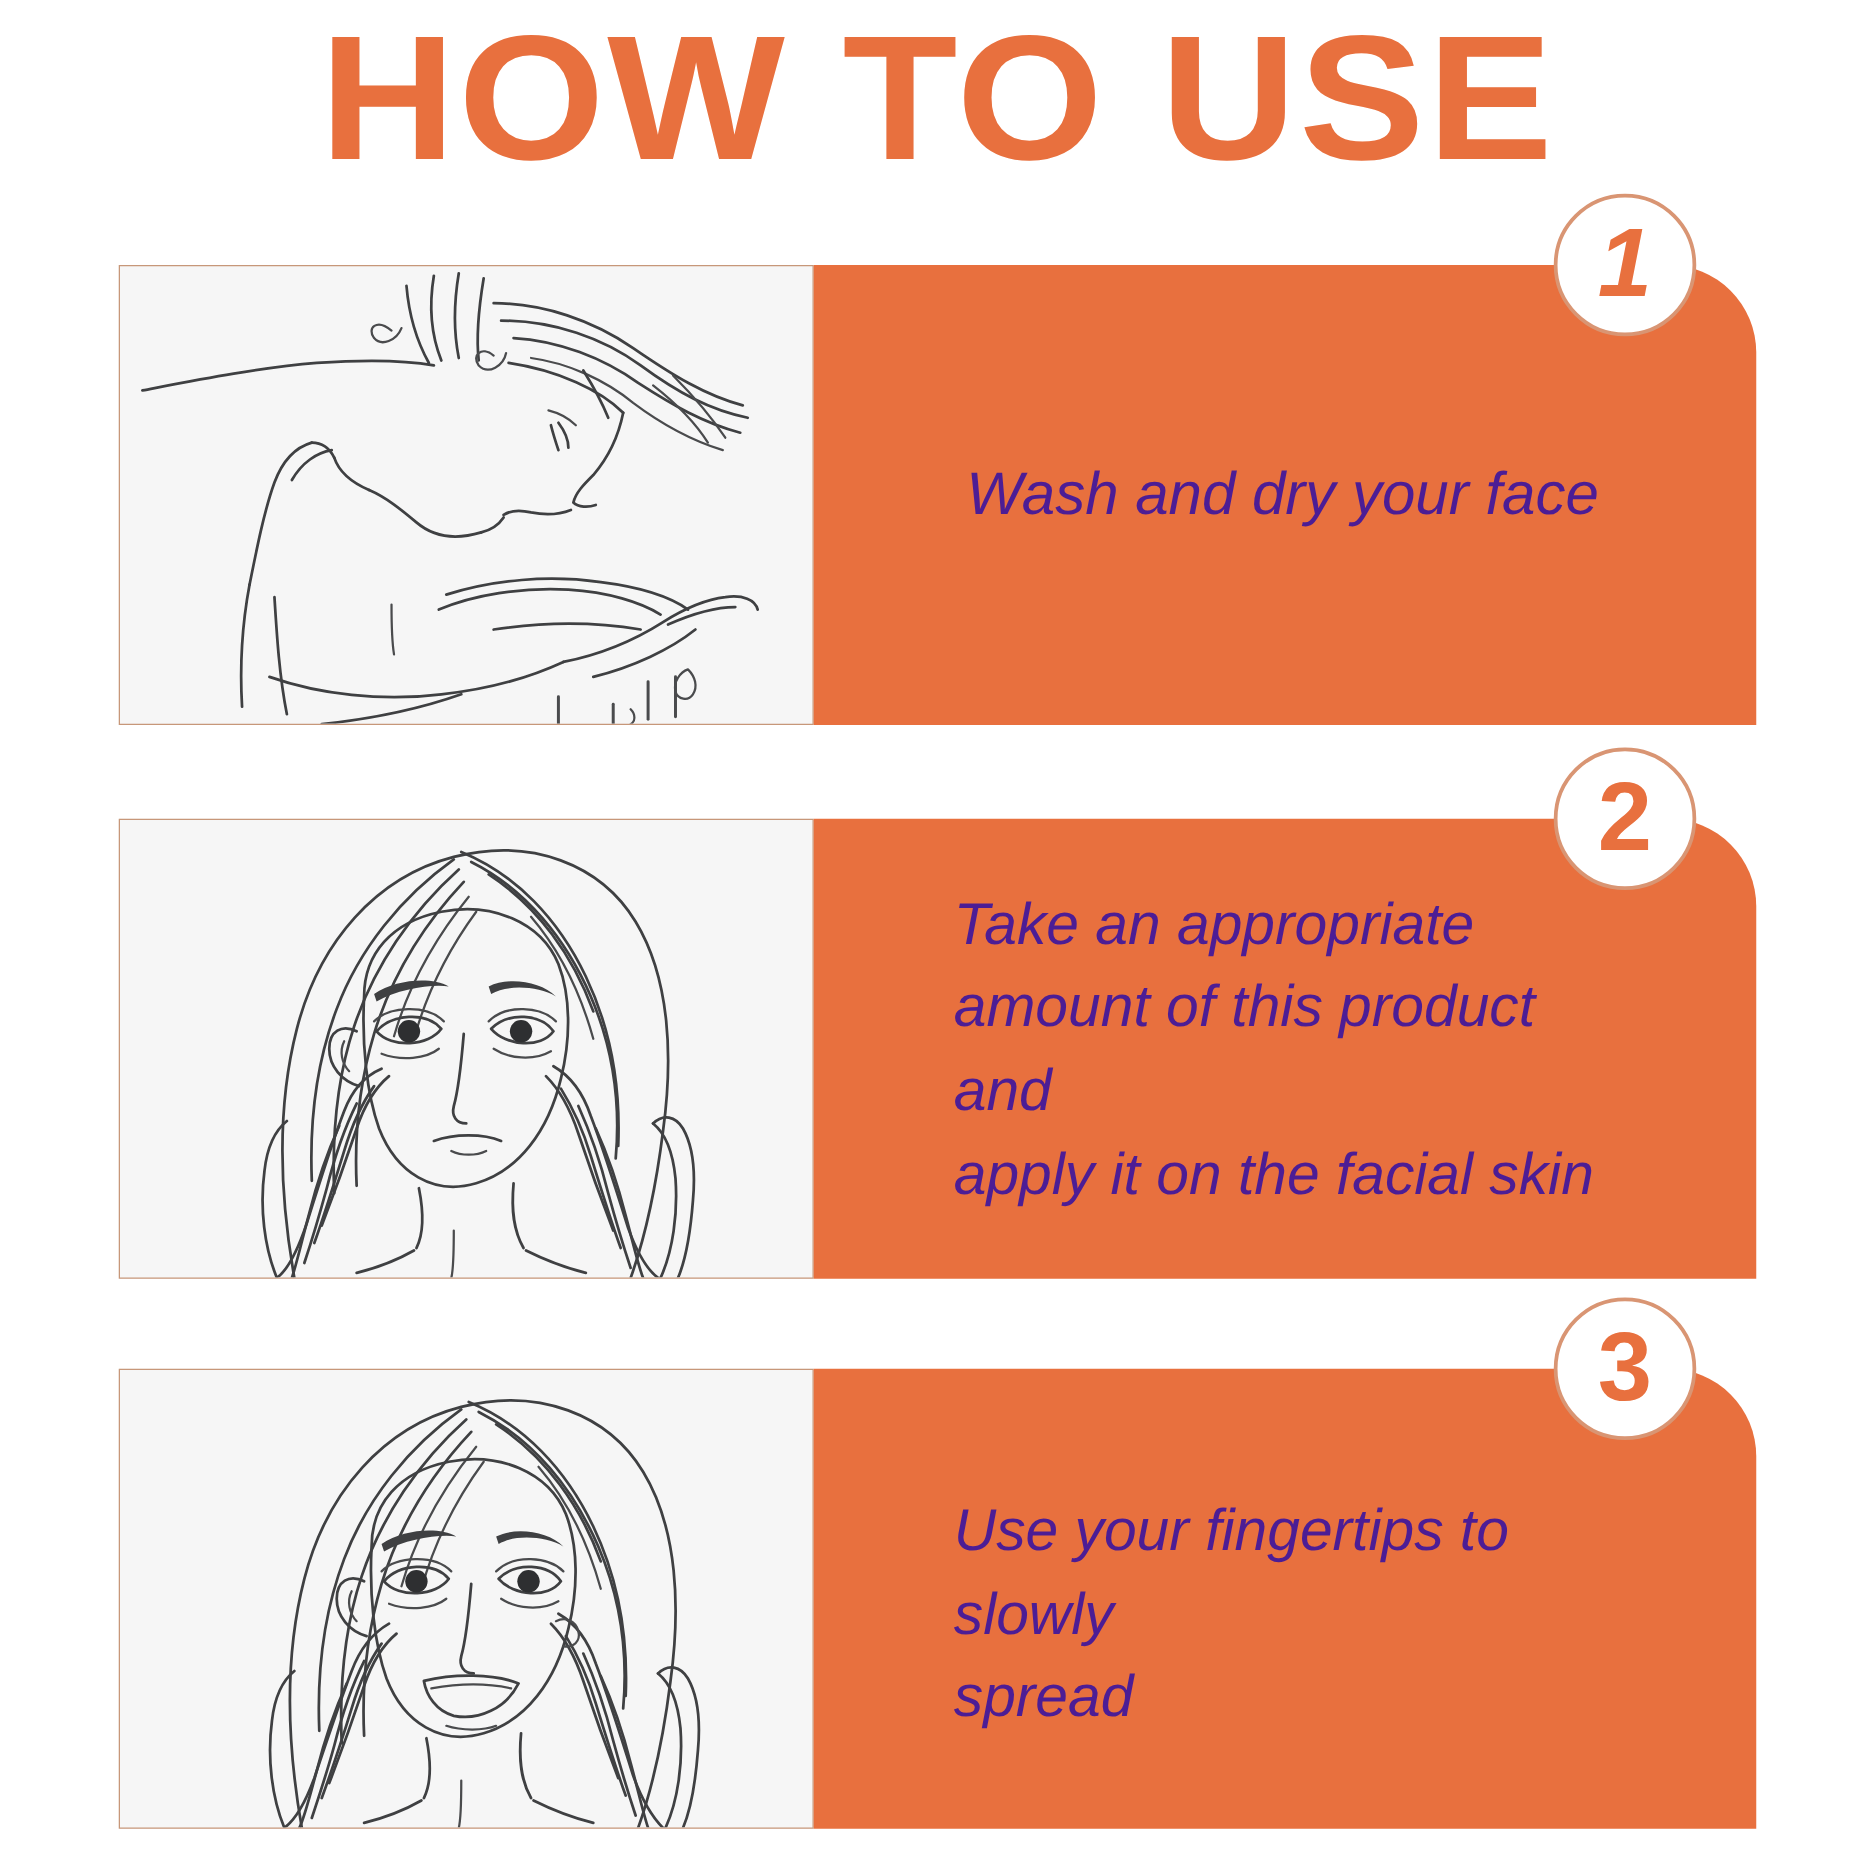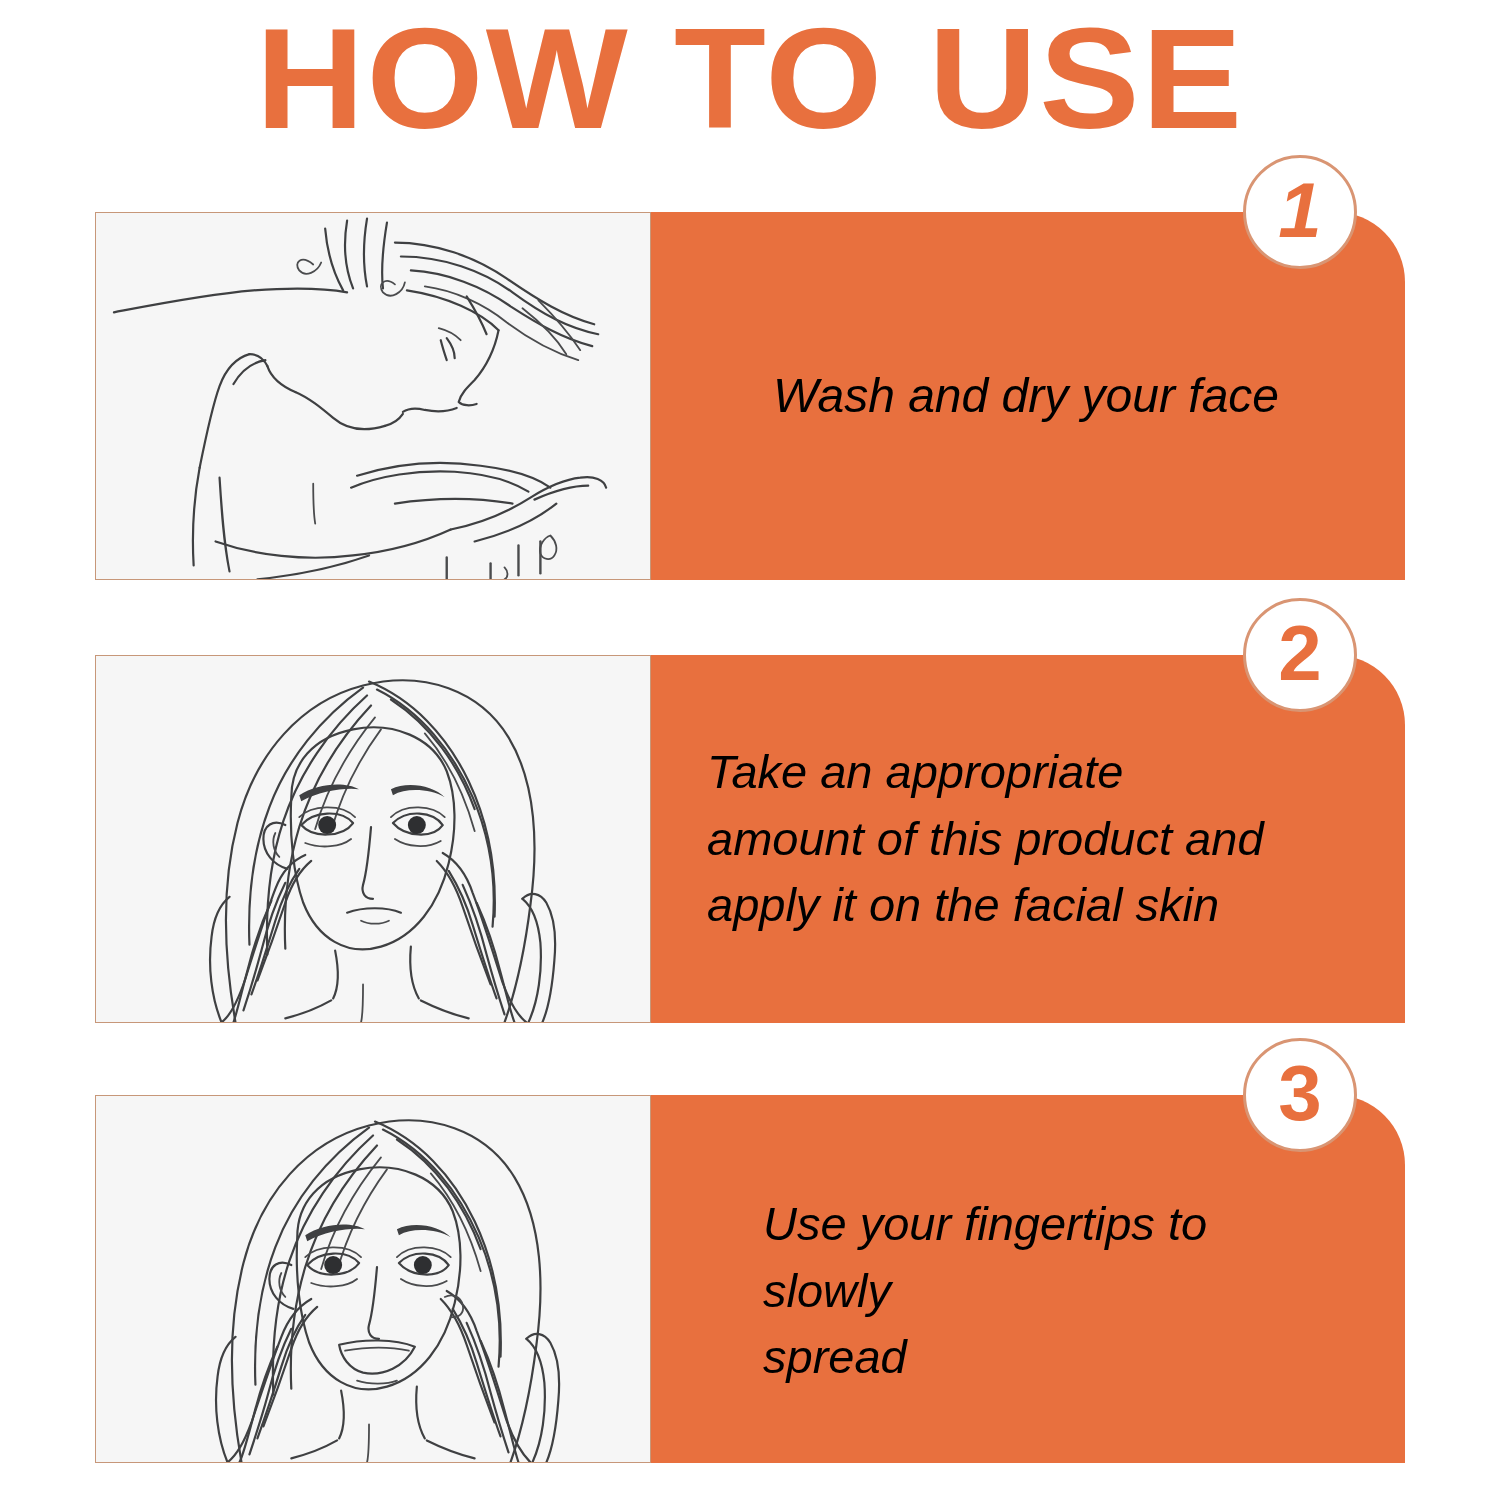--- a/index.html
+++ b/index.html
@@ -60,33 +60,33 @@
     left:556px; top:0;
     width:754px;
     height:368px;
     background:#E8703E;
     border-top-right-radius:70px;
     box-sizing:border-box;
     display:flex;
     align-items:center;
   }
   .band-text{
-    color:#000000;
+    color:#4c1d95;
     font-family:"Liberation Sans","DejaVu Sans",sans-serif;
     font-style:italic;
     font-size:47px;
     line-height:1.42;
     padding-left:112px;
     padding-right:90px;
     width:100%;
     box-sizing:border-box;
     white-space:pre-line;
   }
   #step-1 .band-text{ font-size:48px; padding-left:122px; }
-  #step-2 .band-text{ font-size:47px; padding-left:56px;font-style:italic; }
+  #step-2 .band-text{ font-size:47px; padding-left:112px;font-style:italic; }
   #step-3 .band-text{ font-size:47px; padding-left:112px;margin-top:24px; }
 
   
   .badge{
     position:absolute;
     right:48px;
     top:-57px;
     width:114px;
     height:114px;
     border-radius:50%;

